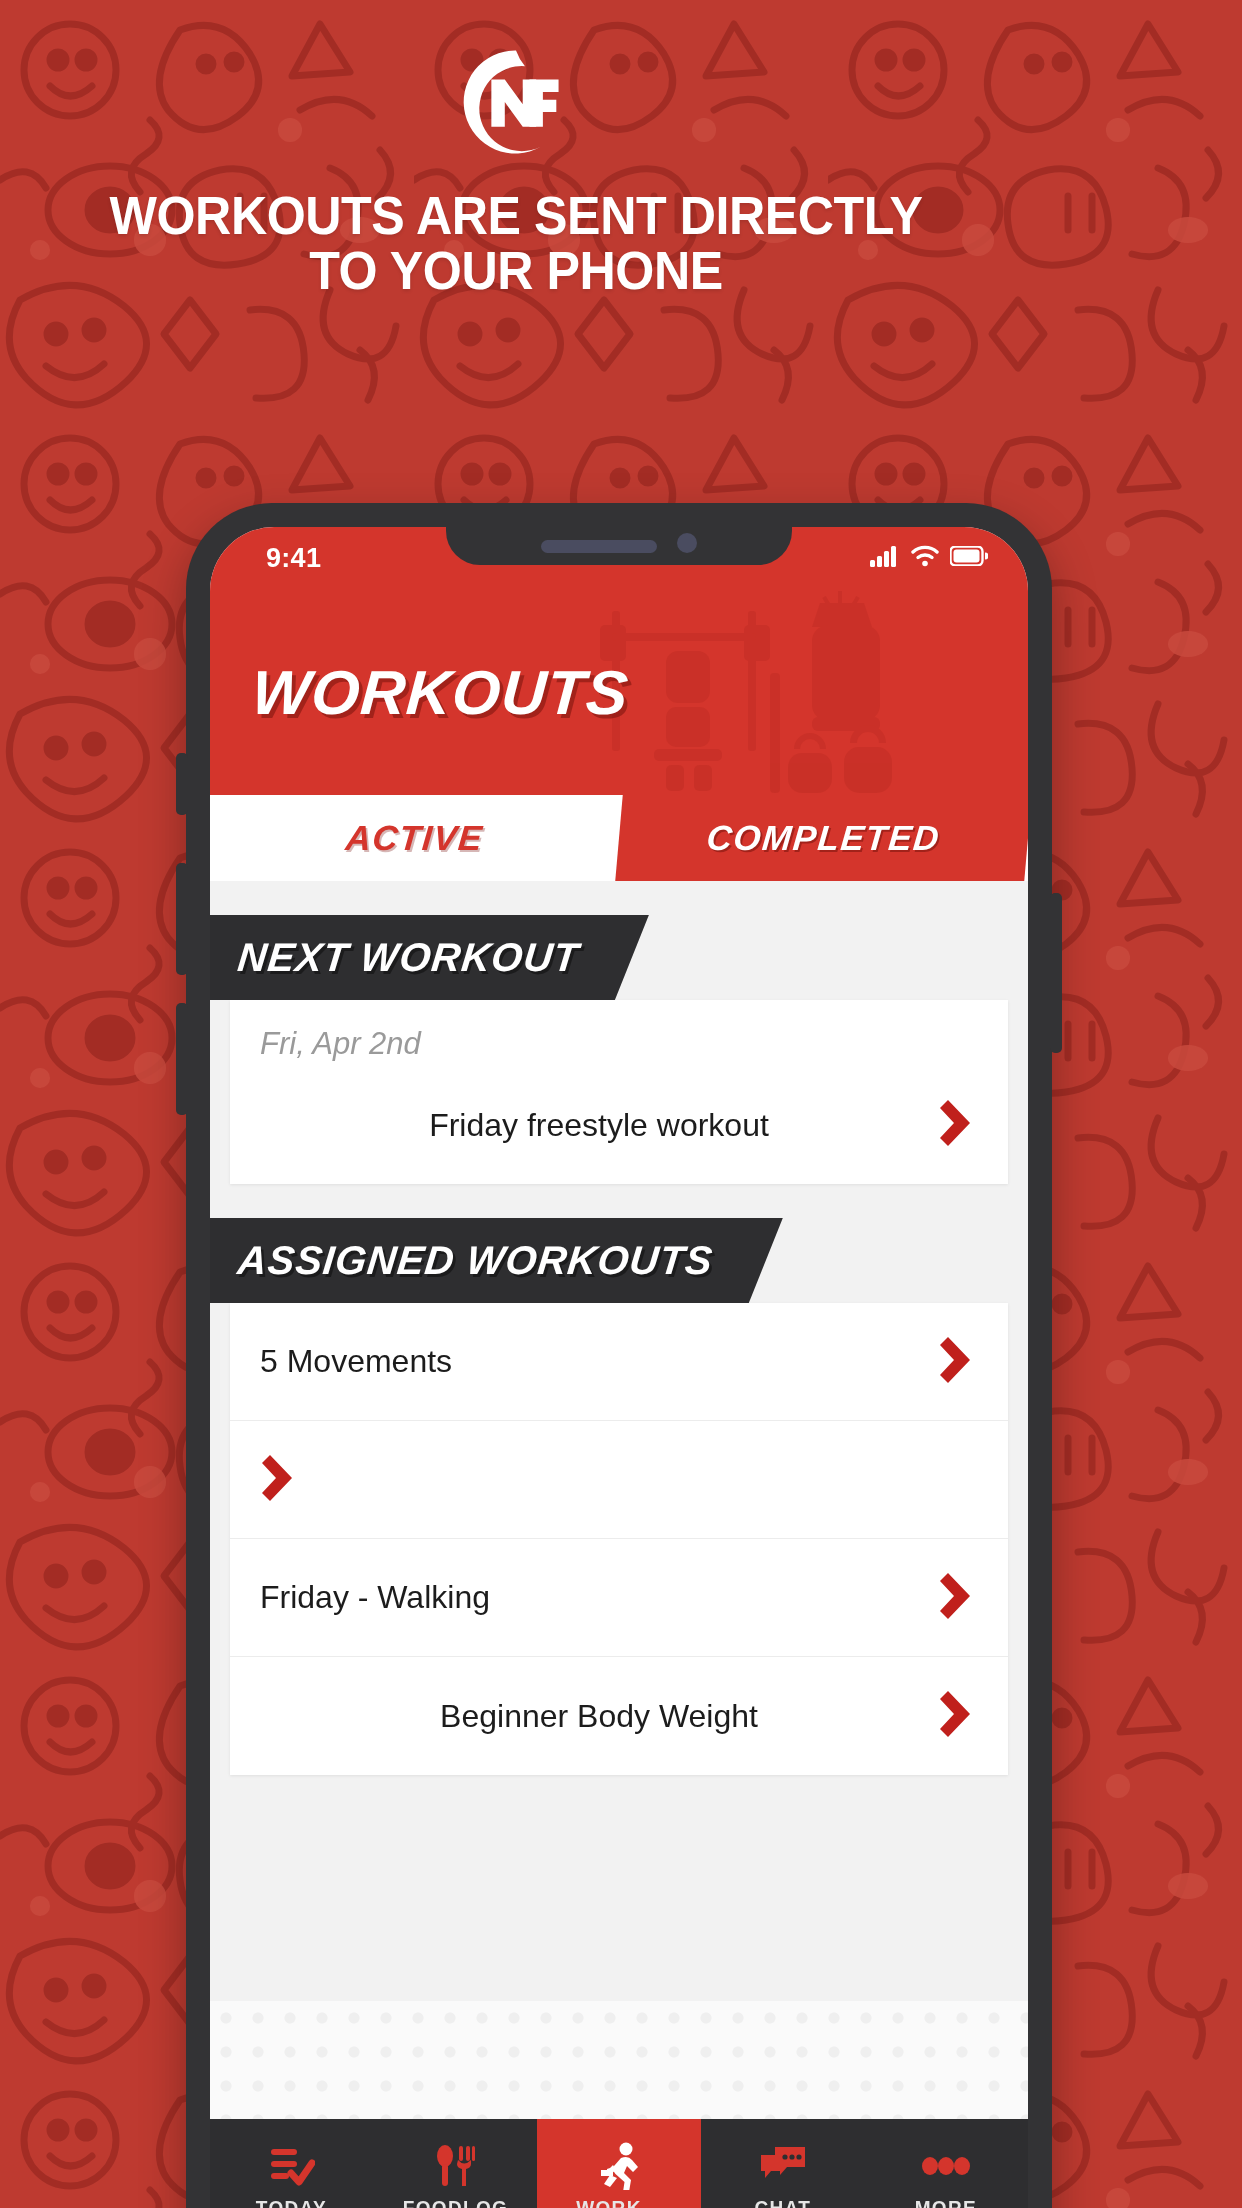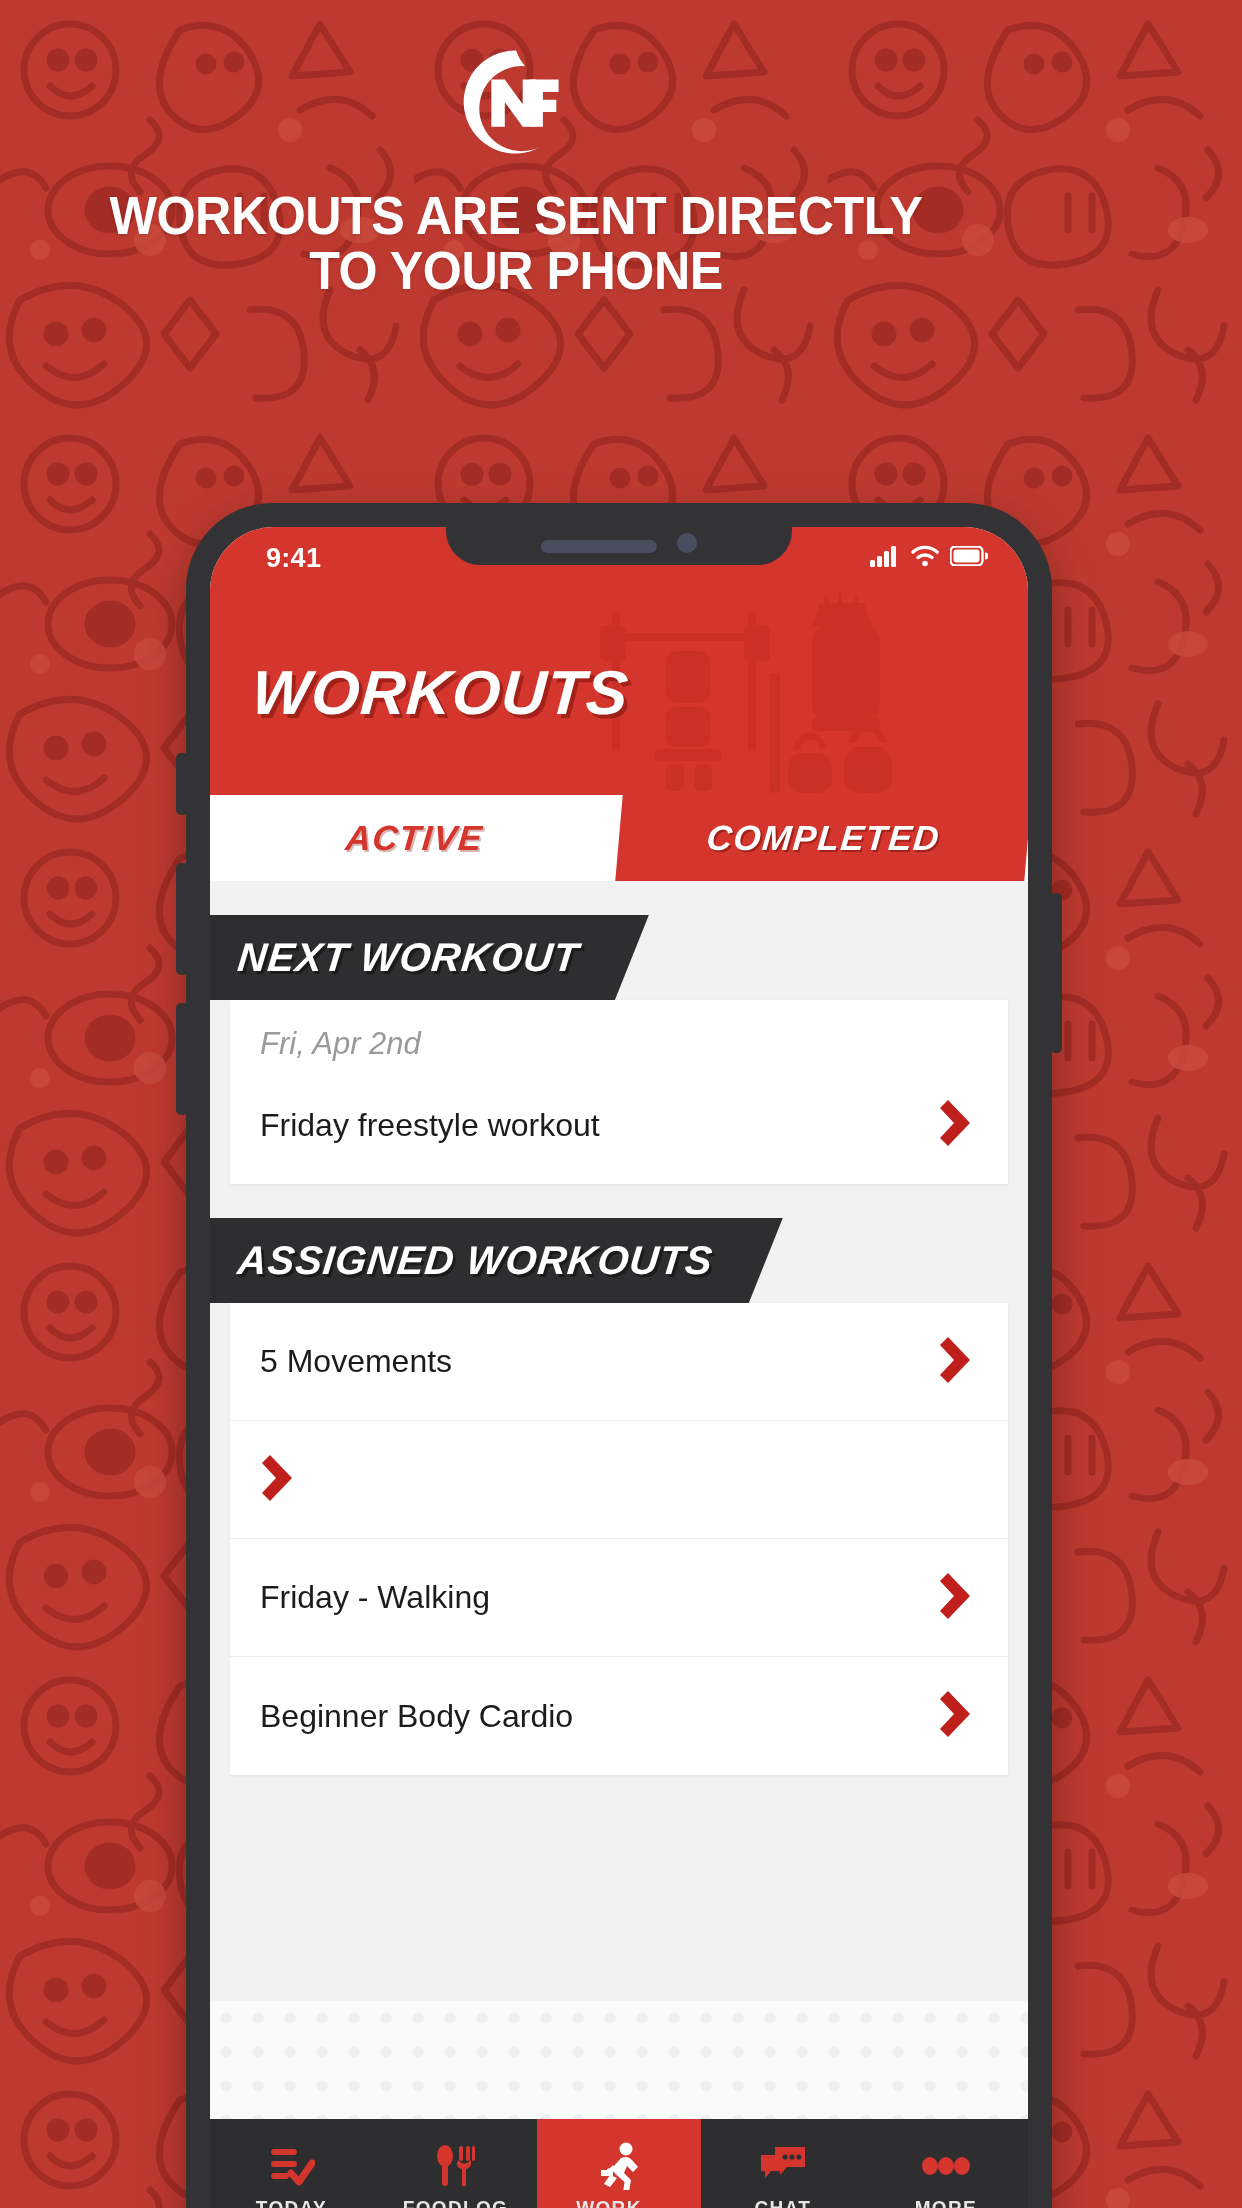--- a/index.html
+++ b/index.html
@@ -157,21 +157,21 @@
     font-size:31px;
     font-style:italic;
     padding:26px 30px 4px 30px;
   }
   .row {
     display:flex; align-items:center;
     padding:0 30px;
     min-height:118px;
     border-bottom:1px solid #ECECEC;
   }
-  .row:last-child { border-bottom:none; }
+  .row:last-child { border-bottom:none;text-align:center; }
   .row-label { font-size:32px; color:#1C1C1C; flex:1 1 auto; }
   .chev { flex:0 0 auto; }
 
   .dots-zone {
     position:absolute; left:0; right:0; bottom:0;
     height:118px;
     background:#FAFAFA;
     background-image:radial-gradient(circle, #EFEFEF 5px, transparent 6px);
     background-size:32px 34px;
   }
@@ -381,21 +381,21 @@
           </div>
           <div class="row">
             <div class="row-label">Friday - Walking</div>
             <span class="chev">
               <svg width="40" height="54" viewBox="0 0 40 54" aria-hidden="true">
                   <path d="M10 4 L32 27 L10 50 L2 42 L16 27 L2 12 Z" fill="#C0201C"></path>
                 </svg>
             </span>
           </div>
           <div class="row">
-            <div class="row-label">Beginner Body Cardio</div>
+            <div class="row-label">Beginner Body Weight</div>
             <span class="chev">
               <svg width="40" height="54" viewBox="0 0 40 54" aria-hidden="true">
                   <path d="M10 4 L32 27 L10 50 L2 42 L16 27 L2 12 Z" fill="#C0201C"></path>
                 </svg>
             </span>
           </div>
         </div>
       </div>
 
       <div class="dots-zone"></div>

